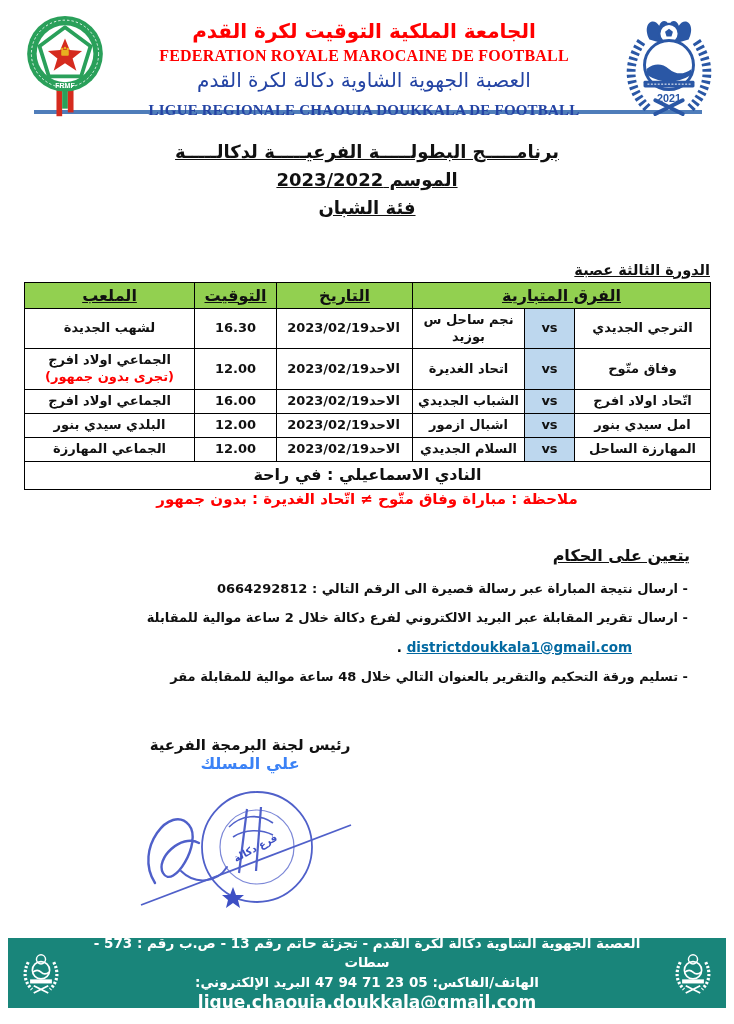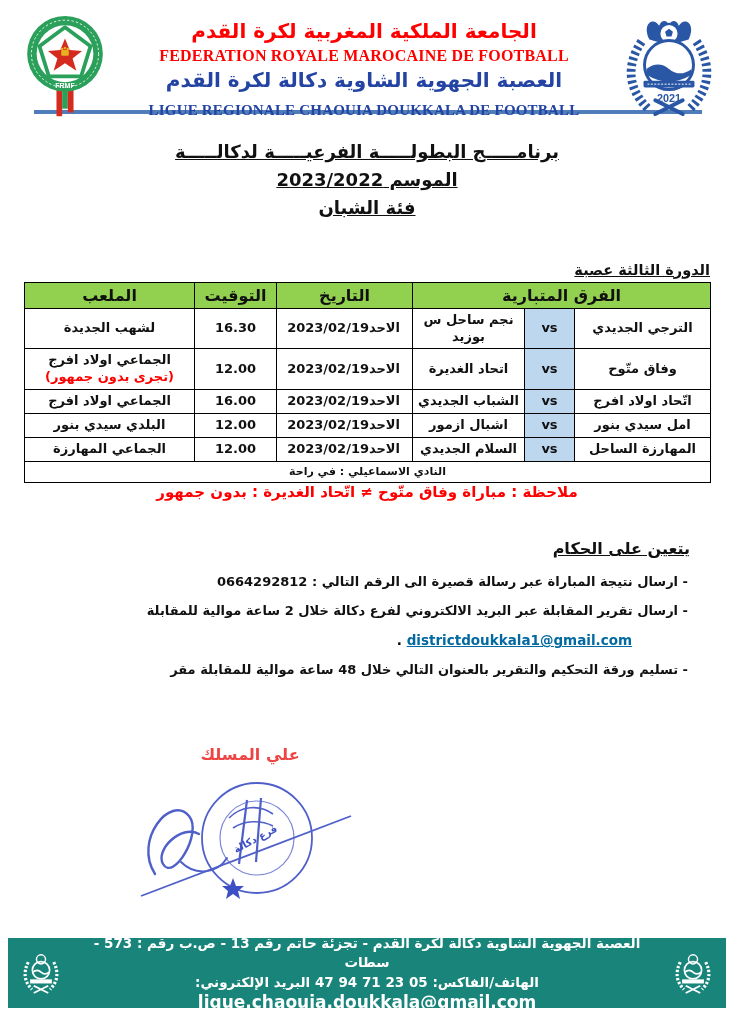--- a/index.html
+++ b/index.html
@@ -4,52 +4,52 @@
 <style>
   * { margin:0; padding:0; box-sizing:border-box; }
   body { background:#ffffff; font-family:"DejaVu Sans", sans-serif; }
   .page { position:relative; width:734px; height:1024px; margin:0 auto; background:#ffffff; overflow:hidden; }
 
   
   .header { display:flex; align-items:flex-start; padding:14px 16px 0 22px; height:108px; direction:ltr; }
   .header-center { flex:1; text-align:center; padding-top:4px; }
   .h-ar-red  { color:#FF0000; font-size:20px; font-weight:bold; line-height:1.3; }
   .h-fr-red  { color:#FF0000; font-size:16px; font-weight:bold; font-family:"Liberation Serif", serif; margin-top:3px; letter-spacing:.2px; }
-  .h-ar-blue { color:#2444A4; font-size:20px; font-weight:bold; margin-top:2px; line-height:1.3; }
+  .h-ar-blue { color:#2444A4; font-size:20px; font-weight:normal; margin-top:2px; line-height:1.3; }
   .h-fr-blue { color:#2444A4; font-size:15px; font-weight:bold; font-family:"Liberation Serif", serif; margin-top:9px; letter-spacing:.2px; }
   .header-rule { height:4px; background:#4F7DBA; margin:2px 32px 0 34px; }
 
   
   .title-block { text-align:center; margin-top:24px; direction:rtl; }
   .title-line { font-size:18px; font-weight:bold; text-decoration:underline; line-height:1.55; color:#111; }
 
   
   .round-label { direction:rtl; text-align:right; margin:40px 24px 4px 0; font-size:14.5px; font-weight:bold; text-decoration:underline; color:#111; }
   table.schedule { direction:rtl; border-collapse:collapse; margin:0 24px; width:686px; table-layout:fixed; }
-  table.schedule th { background:#92D050; border:1.5px solid #000; font-size:16px; font-weight:bold; padding:3px 0; color:#111; }
+  table.schedule th { background:#92D050; border:1.5px solid #000; font-size:16px; font-weight:bold; padding:3px 0; color:#111;text-decoration:underline; }
   table.schedule td { border:1.5px solid #000; font-size:13px; font-weight:bold; text-align:center; padding:3px 2px; line-height:1.3; color:#111; }
   td.vs-cell { background:#BDD7EE; }
   .datecell { display:flex; justify-content:space-between; padding:0 10px; }
   .venue-note { color:#FF0000; display:block; }
   .venue-note:empty { display:none; }
-  tr.rest-row td { font-size:11px; padding:3px; }
+  tr.rest-row td { font-size:16px; padding:3px; }
 
   
   .red-note { color:#FF0000; font-weight:bold; font-size:15px; text-align:center; direction:rtl; }
   .ref-section { direction:rtl; margin-top:38px; }
   .ref-heading { font-size:16px; font-weight:bold; text-decoration:underline; margin:0 44px 16px 12px; text-align:right; color:#111; }
   .ref-item { font-size:13px; font-weight:bold; margin:0 46px 14px 0; text-align:right; color:#111; }
   .ref-email-line { margin:0 102px 14px 0; text-align:right; font-size:13.5px; font-weight:bold; }
   .email-link { color:#0369a1; text-decoration:underline; }
   .item3b { margin-right:96px; }
 
   
   .sig-block { position:absolute; top:736px; left:118px; width:264px; text-align:center; direction:rtl; }
   .sig-title { font-size:15px; font-weight:bold; color:#111; }
-  .sig-name { font-size:16px; font-weight:bold; margin-top:9px; color:#ef4444; }
+  .sig-name { font-size:16px; font-weight:bold; margin-top:0; color:#3b82f6; }
   .stamp-wrap { margin-top:2px; margin-right:10px; }
 
   
   .footer { position:absolute; left:8px; right:8px; top:938px; height:70px; background:#19857A; display:flex; align-items:center; justify-content:space-between; padding:0 13px; }
   .footer-text { flex:1; text-align:center; color:#fff; direction:rtl; padding:0 8px; }
   .f-line1 { font-size:13.5px; font-weight:bold; line-height:1.45; }
   .f-line2 { font-size:13.5px; font-weight:bold; line-height:1.4; }
   .f-email { font-size:17px; font-weight:bold; direction:ltr; line-height:1.2; }
 </style>
 </head>
@@ -69,21 +69,21 @@
       <path d="M45 14 L72 34 L62 66 L28 66 L18 34 Z" fill="none" stroke="#2AA05A" stroke-width="4" stroke-linejoin="round"></path>
       <path d="M45 26 L50 38 L63 39 L53 47 L57 60 L45 52 L33 60 L37 47 L27 39 L40 38 Z" fill="#D52B1E"></path>
       <rect x="41" y="38" width="8" height="6" rx="1" fill="#E8B020"></rect>
       <circle cx="42" cy="37" r="1.4" fill="#E8B020"></circle>
       <circle cx="45" cy="36" r="1.4" fill="#E8B020"></circle>
       <circle cx="48" cy="37" r="1.4" fill="#E8B020"></circle>
       <text x="45" y="78" text-anchor="middle" font-size="7.5" font-weight="bold" fill="#ffffff" font-family="Liberation Sans, sans-serif">FRMF</text>
     </svg>
 
     <div class="header-center">
-      <div class="h-ar-red">الجامعة الملكية المغربية لكرة القدم</div>
+      <div class="h-ar-red">الجامعة الملكية التوقيت لكرة القدم</div>
       <div class="h-fr-red">FEDERATION ROYALE MAROCAINE DE FOOTBALL</div>
       <div class="h-ar-blue">العصبة الجهوية الشاوية دكالة لكرة القدم</div>
       <div class="h-fr-blue">LIGUE REGIONALE CHAOUIA DOUKKALA DE FOOTBALL</div>
     </div>
 
     <svg width="98" height="106" viewBox="0 0 100 108">
       <path d="M22 28 C6 52 8 76 28 96" fill="none" stroke="#2A57A5" stroke-width="9" stroke-dasharray="3 3"></path>
       <path d="M78 28 C94 52 92 76 72 96" fill="none" stroke="#2A57A5" stroke-width="9" stroke-dasharray="3 3"></path>
       <path d="M36 102 L64 88 M64 102 L36 88" stroke="#2A57A5" stroke-width="4" stroke-linecap="round"></path>
       <path d="M30 26 C22 10 34 2 40 12 C42 4 52 6 49 16 L44 30 Z" fill="#2A57A5"></path>
@@ -202,20 +202,21 @@
     <div class="ref-heading">يتعين على الحكام</div>
     <div class="ref-item">-  ارسال نتيجة المباراة عبر رسالة قصيرة الى الرقم التالي : 0664292812</div>
     <div class="ref-item">-  ارسال تقرير المقابلة عبر البريد الالكتروني لفرع دكالة خلال 2 ساعة موالية للمقابلة</div>
     <div class="ref-email-line">
       <span class="email-link">districtdoukkala1@gmail.com</span><span> .</span>
     </div>
     <div class="ref-item">-  تسليم ورقة التحكيم والتقرير بالعنوان التالي خلال 48 ساعة موالية للمقابلة مقر</div>
   </div>
 
   <div class="sig-block">
+    <div class="sig-title">رئيس لجنة البرمجة الفرعية</div>
     <div class="sig-name">علي المسلك</div>
     <div class="stamp-wrap">
       <svg width="232" height="140" viewBox="0 0 232 140">
         <defs>
           <path id="stampTextCircle" d="M 128 26 a 46 46 0 1 1 -0.01 0"></path>
         </defs>
         <g stroke="#3D4FC4" fill="none" opacity="0.9">
           <circle cx="128" cy="72" r="55" stroke-width="1.8"></circle>
           <circle cx="128" cy="72" r="37" stroke-width="1.2" opacity="0.75"></circle>
           <path d="M118 34 L110 98" stroke-width="2.2"></path>

